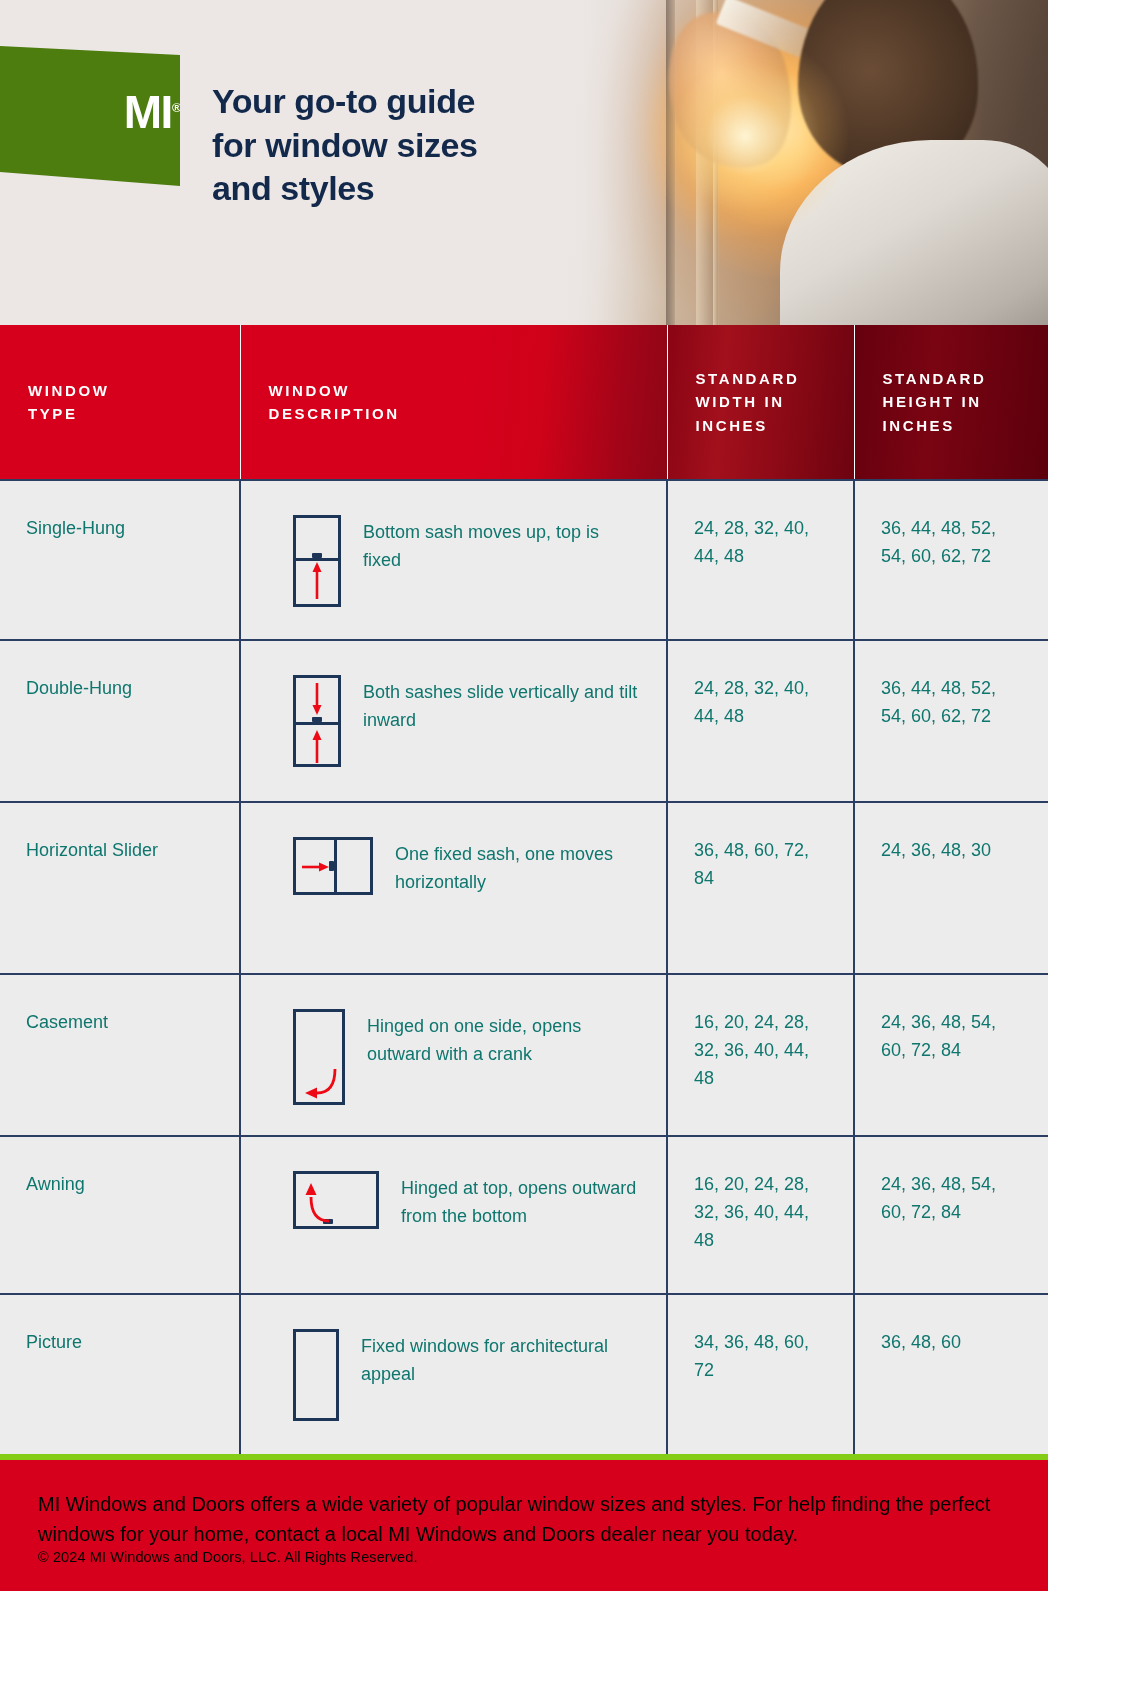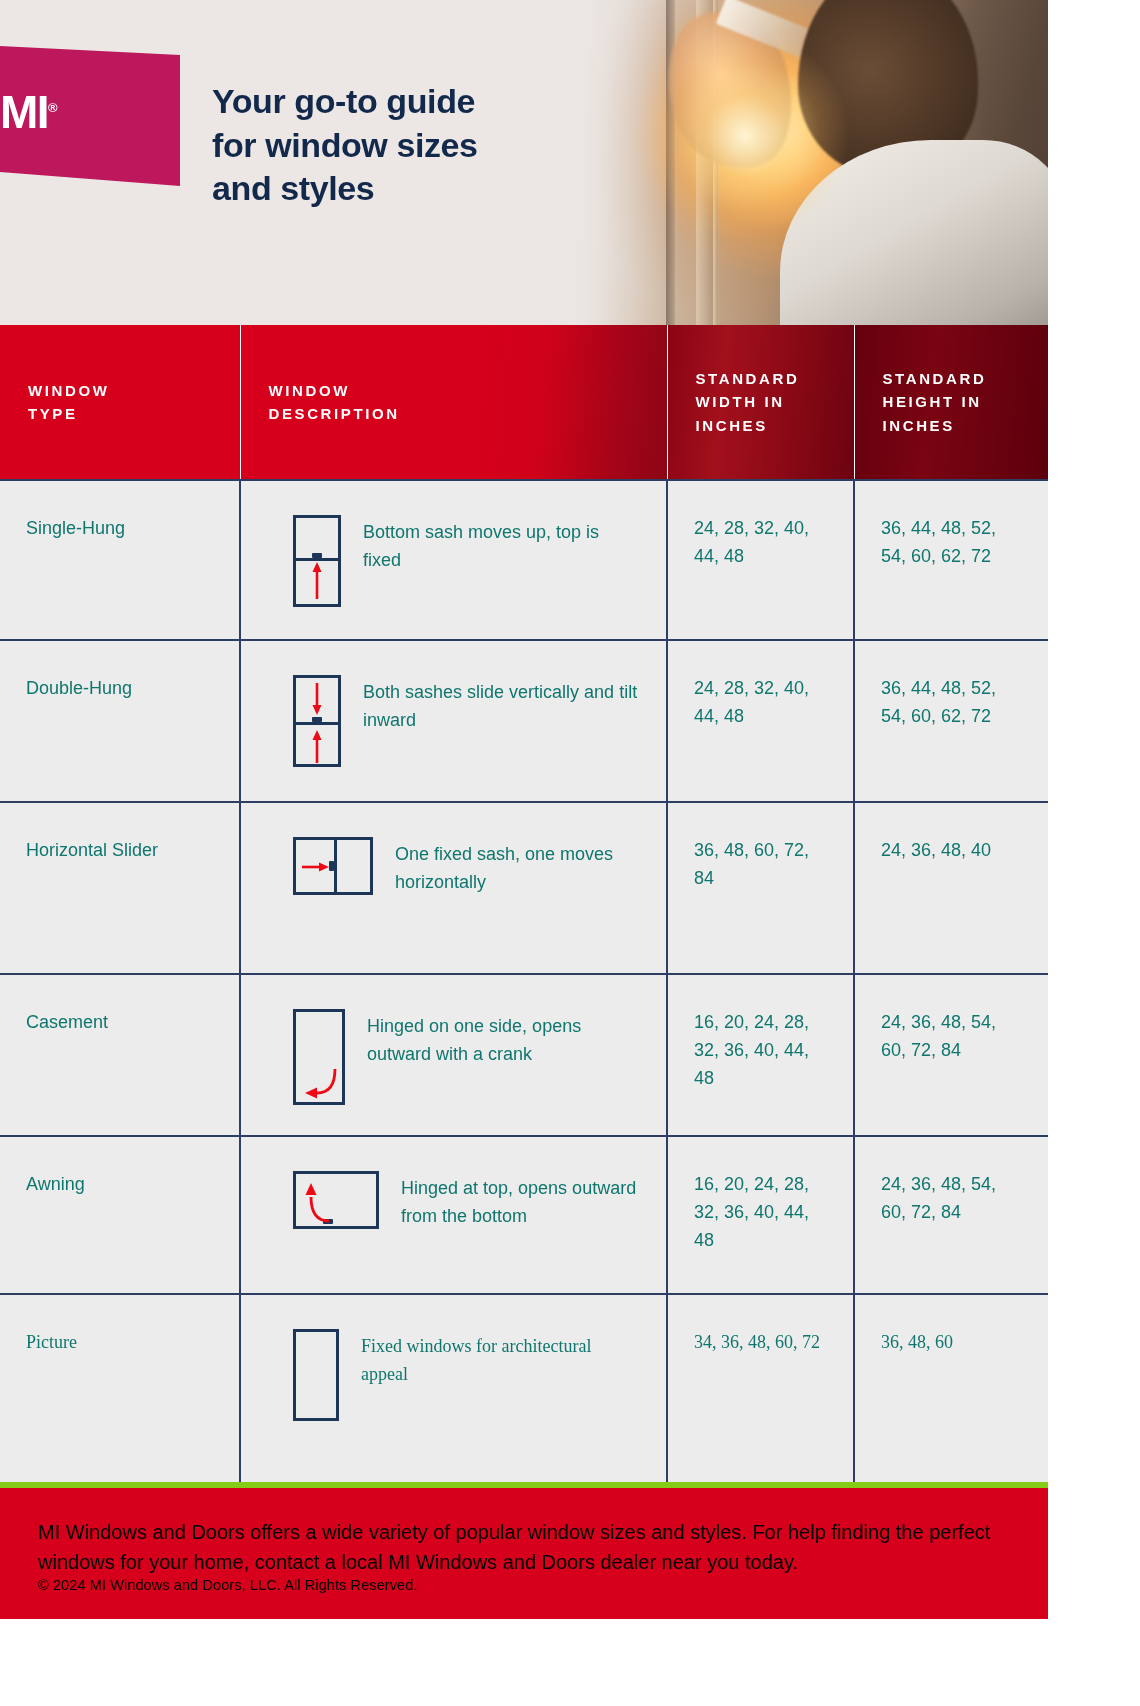--- a/index.html
+++ b/index.html
@@ -94,25 +94,25 @@
     display: flex;
     align-items: flex-start;
     padding-top: 46px;
   }
 
   .logo-flag {
     position: relative;
     width: 180px;
     height: 140px;
     margin-left: 0;
-    background: #be185d;
+    background: #4d7c0f;
     clip-path: polygon(0 0, 100% 6.5%, 100% 100%, 0 90%);
     display: flex;
     align-items: center;
-    justify-content: flex-start;
+    justify-content: flex-end;
   }
   .logo-text {
     color: #ffffff;
     font-size: 46px;
     font-weight: 900;
     letter-spacing: -1.5px;
     line-height: 1;
     position: relative;
     top: -4px;
   }
@@ -196,21 +196,21 @@
 
   .td-type   { font-size: 19px; color: #1f1f1f; }
   .td-desc   { padding-left: 0; margin-top: 36px; }
   .td-num    { font-size: 17px; color: #2b2b2b; line-height: 1.9; }
 
   .row-single  td { height: 160px; }
   .row-double  td { height: 162px; }
   .row-slider  td { height: 172px; }
   .row-casement td{ height: 152px; }
   .row-awning  td { height: 158px; }
-  .row-picture td { height: 188px; font-family: Liberation Serif, serif; }
+  .row-picture td { height: 160px; }
 
   .desc-cell-inner {
     display: flex;
     align-items: flex-start;
     gap: 22px;
     padding-left: 26px;
   }
   .desc-text { padding-top: 4px; max-width: 300px; }
 
   
@@ -387,21 +387,21 @@
                 <g stroke="#ee0a14" stroke-width="2.6" fill="none">
                   <line x1="9" y1="30" x2="30" y2="30"></line>
                 </g>
                 <polygon points="36,30 26,25.5 26,34.5" fill="#ee0a14"></polygon>
               </svg>
             </div>
             <div class="desc-text">One fixed sash, one moves horizontally</div>
           </div>
         </td>
         <td class="td-num">36, 48, 60, 72, 84</td>
-        <td class="td-num">24, 36, 48, 40</td>
+        <td class="td-num">24, 36, 48, 30</td>
       </tr>
 
       <tr class="row-casement">
         <td class="td-type">Casement</td>
         <td class="td-desc">
           <div class="desc-cell-inner">
             <div class="wicon icon-casement">
               <div class="box" style="left:0;top:0;width:52px;height:96px;"></div>
               <svg viewBox="0 0 52 96" width="52" height="96" style="left:0;top:0;">
                 <path d="M 42 60 Q 42 84 24 84" stroke="#ee0a14" stroke-width="2.8" fill="none"></path>

